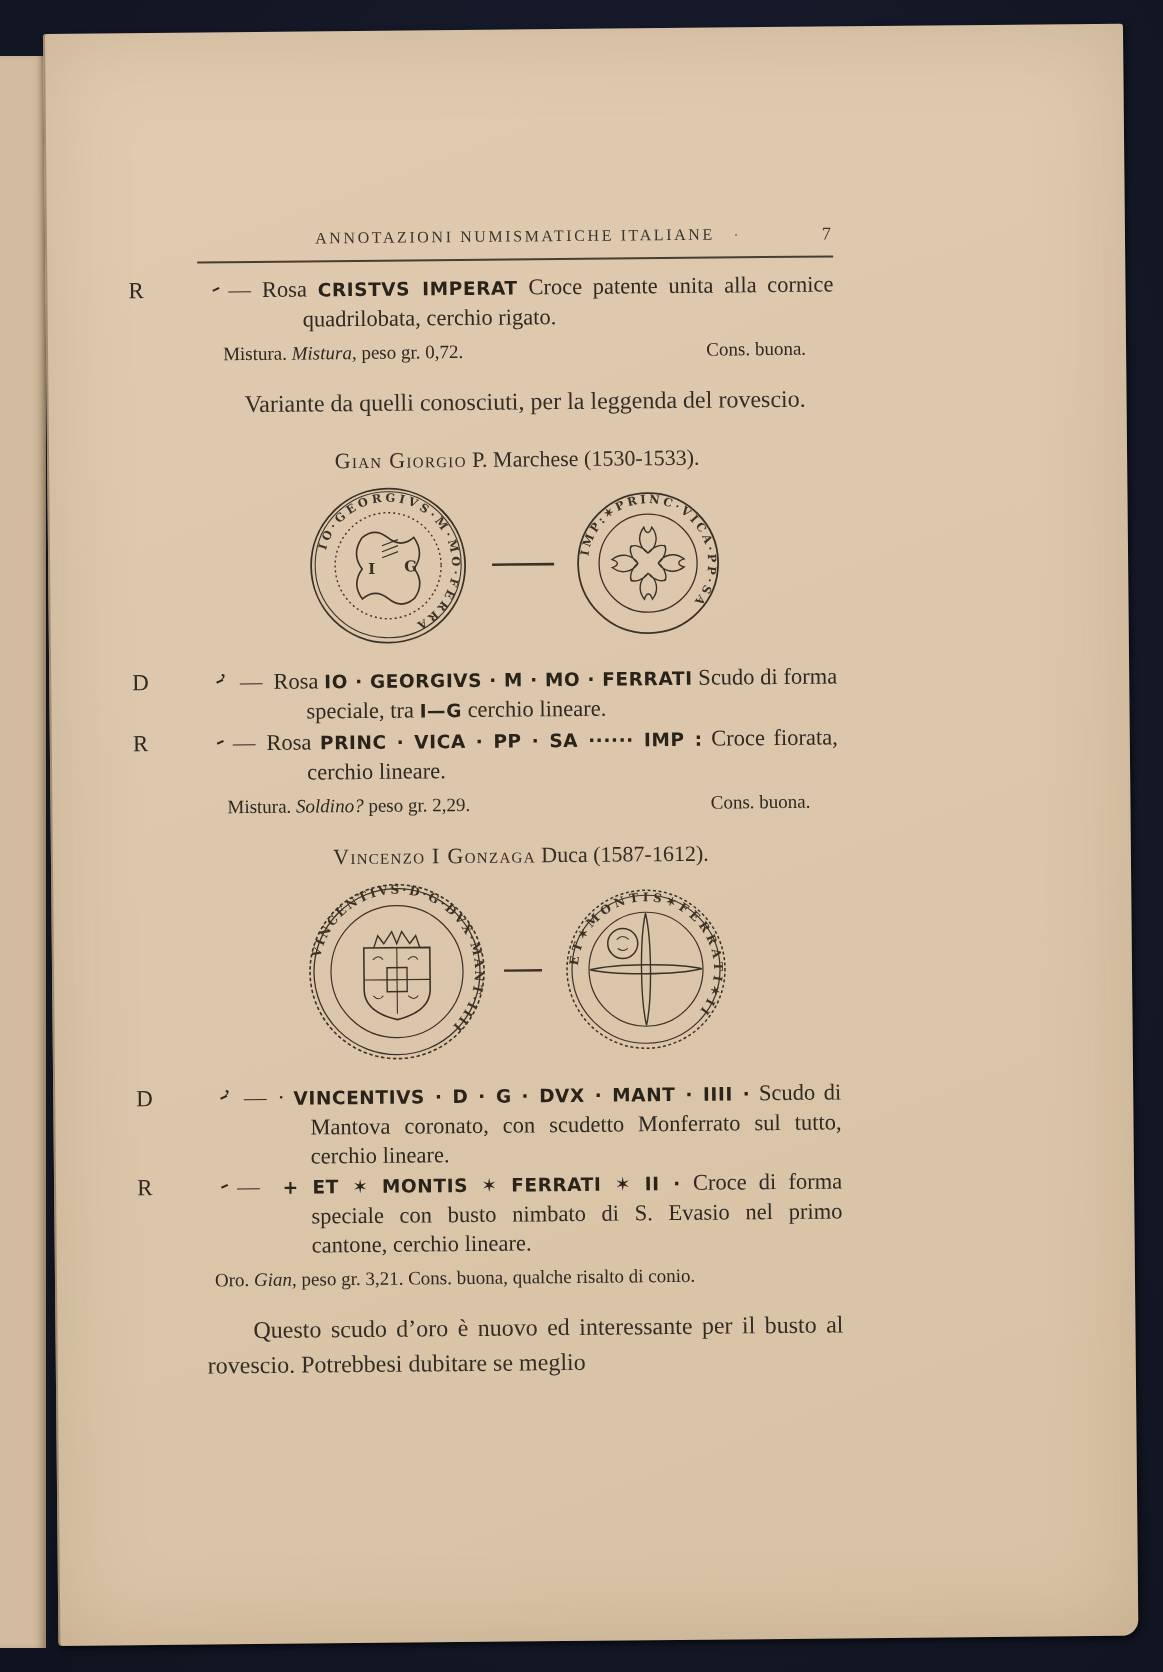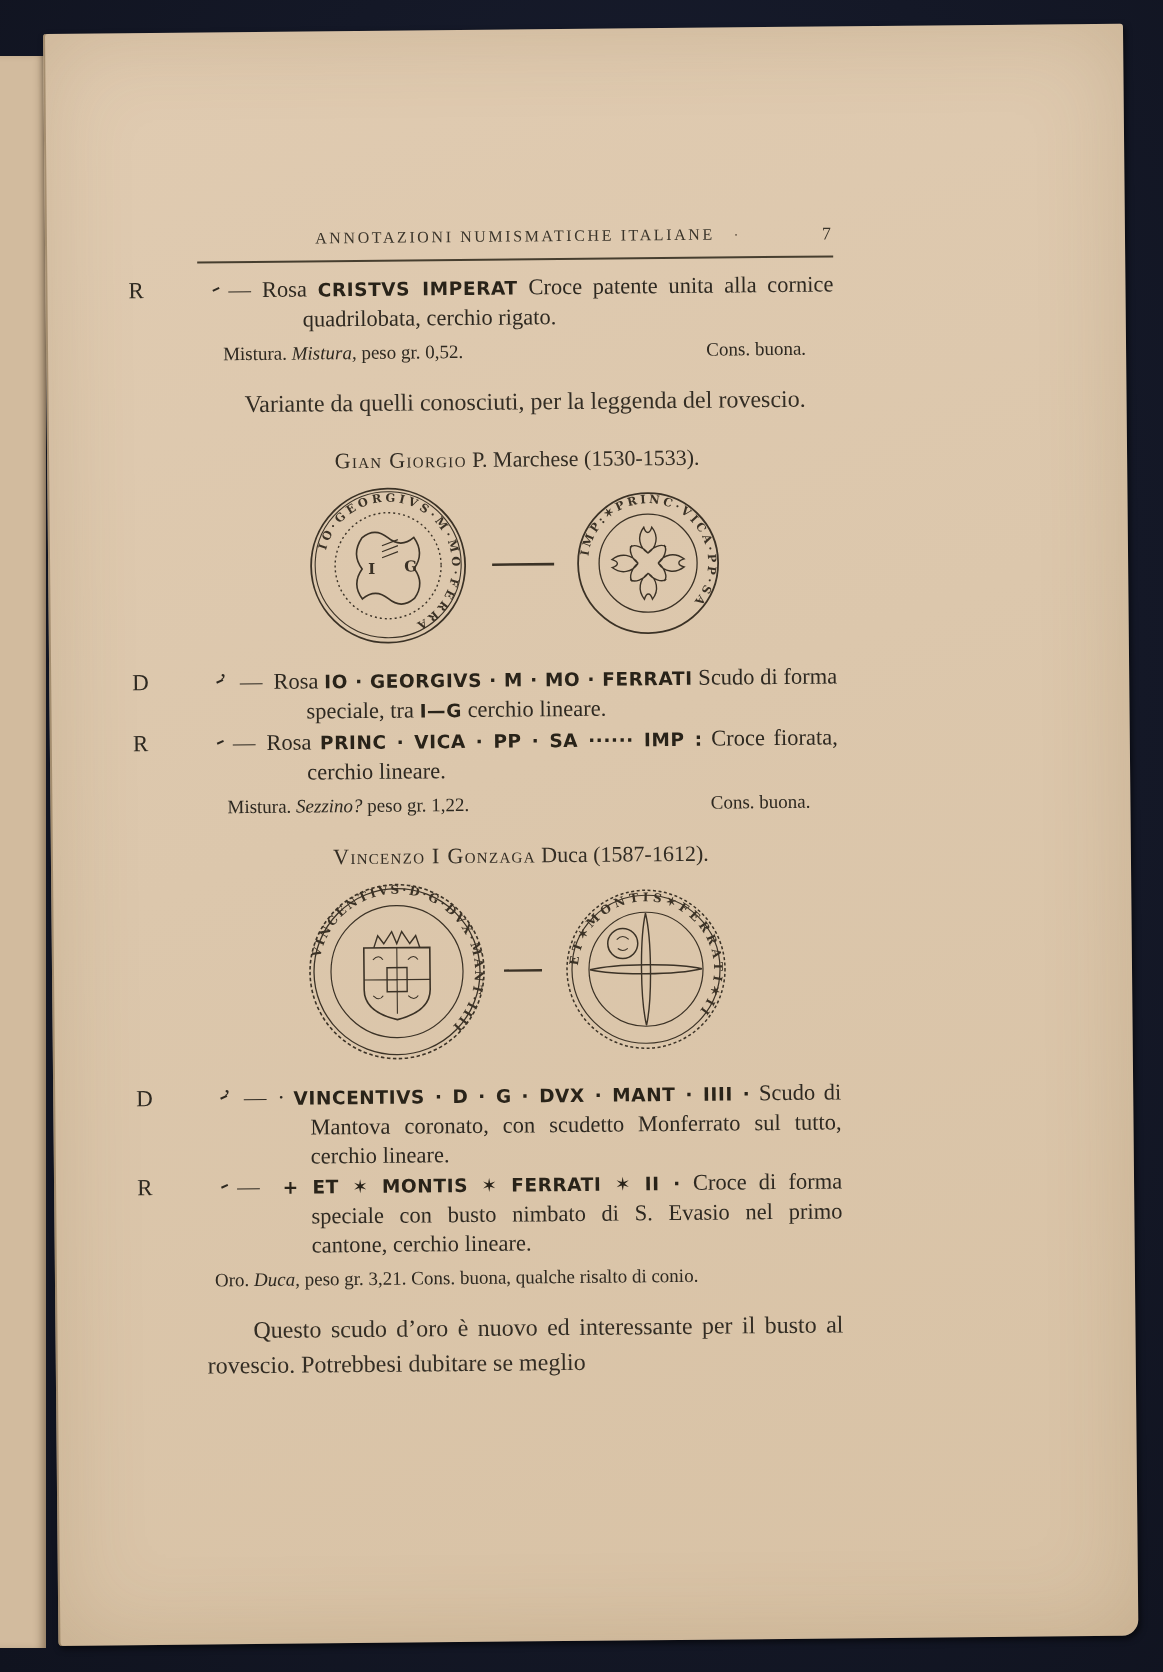--- a/index.html
+++ b/index.html
@@ -98,21 +98,21 @@
       <span class="page-number">7</span>
     </div>
     <div class="rule"></div>
 
     <p class="entry">
       <span class="sym"><span class="slashed">R</span><span></span></span><span class="dash">—</span><span>Rosa</span>
       <span class="lg">CRISTVS IMPERAT</span>
       <span>Croce patente unita alla cornice quadrilobata, cerchio rigato.</span>
     </p>
     <p class="note">
-      <span class="note-left"><span>Mistura.</span> <i>Mistura,</i> <span>peso gr. 0,52.</span></span>
+      <span class="note-left"><span>Mistura.</span> <i>Mistura,</i> <span>peso gr. 0,72.</span></span>
       <span class="note-right">Cons. buona.</span>
     </p>
 
     <p class="para">Variante da quelli conosciuti, per la leggenda del rovescio.</p>
 
     <h3 class="heading">
       <span class="sc">Gian Giorgio</span> <span>P. Marchese (1530-1533).</span>
     </h3>
 
     <div class="coins">
@@ -155,21 +155,21 @@
       <span>Scudo di forma speciale, tra</span>
       <span class="lg">I—G</span>
       <span>cerchio lineare.</span>
     </p>
     <p class="entry">
       <span class="sym"><span class="slashed">R</span><span></span></span><span class="dash">—</span><span>Rosa</span>
       <span class="lg">PRINC · VICA · PP · SA ······ IMP :</span>
       <span>Croce fiorata, cerchio lineare.</span>
     </p>
     <p class="note">
-      <span class="note-left"><span>Mistura.</span> <i>Sezzino?</i> <span>peso gr. 1,22.</span></span>
+      <span class="note-left"><span>Mistura.</span> <i>Soldino?</i> <span>peso gr. 2,29.</span></span>
       <span class="note-right">Cons. buona.</span>
     </p>
 
     <h3 class="heading">
       <span class="sc">Vincenzo I Gonzaga</span> <span>Duca (1587-1612).</span>
     </h3>
 
     <div class="coins">
       <svg width="452" height="188" viewBox="0 0 452 188" aria-hidden="true">
         <defs>
@@ -209,20 +209,20 @@
       <span class="sym"><span class="slashed">D</span><span>’</span></span><span class="dash">—</span><span>·</span>
       <span class="lg">VINCENTIVS · D · G · DVX · MANT · IIII ·</span>
       <span>Scudo di Mantova coronato, con scudetto Monferrato sul tutto, cerchio lineare.</span>
     </p>
     <p class="entry">
       <span class="sym"><span class="slashed">R</span><span></span></span><span class="dash">—</span><span></span>
       <span class="lg">+ ET ✶ MONTIS ✶ FERRATI ✶ II ·</span>
       <span>Croce di forma speciale con busto nimbato di S. Evasio nel primo cantone, cerchio lineare.</span>
     </p>
     <p class="note flush">
-      <span class="note-left"><span>Oro.</span> <i>Duca,</i> <span>peso gr. 3,21. Cons. buona, qualche risalto di conio.</span></span>
+      <span class="note-left"><span>Oro.</span> <i>Gian,</i> <span>peso gr. 3,21. Cons. buona, qualche risalto di conio.</span></span>
       <span class="note-right"></span>
     </p>
 
     <p class="para">Questo scudo d’oro è nuovo ed interessante per il busto al rovescio. Potrebbesi dubitare se meglio</p>
 
   </div>
 </div>
 
 </body></html>

